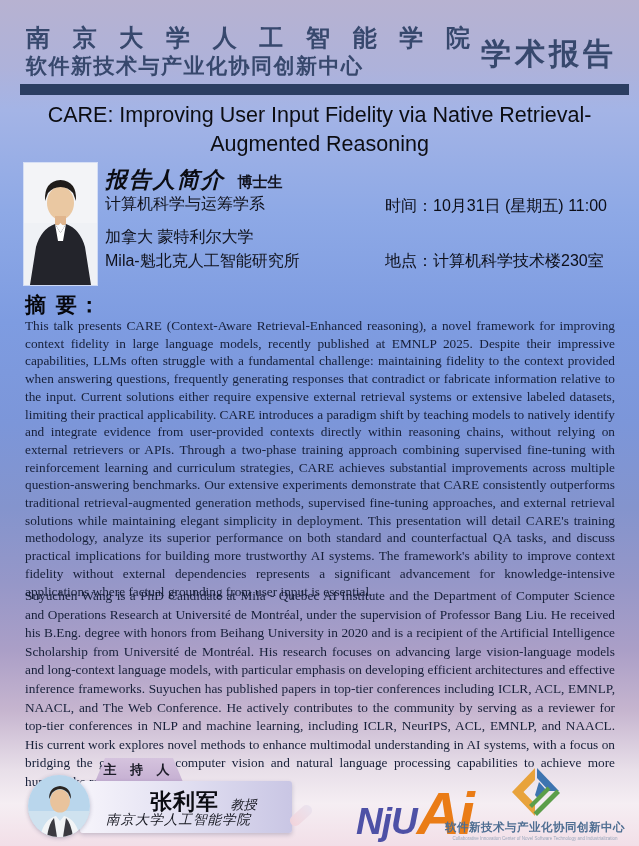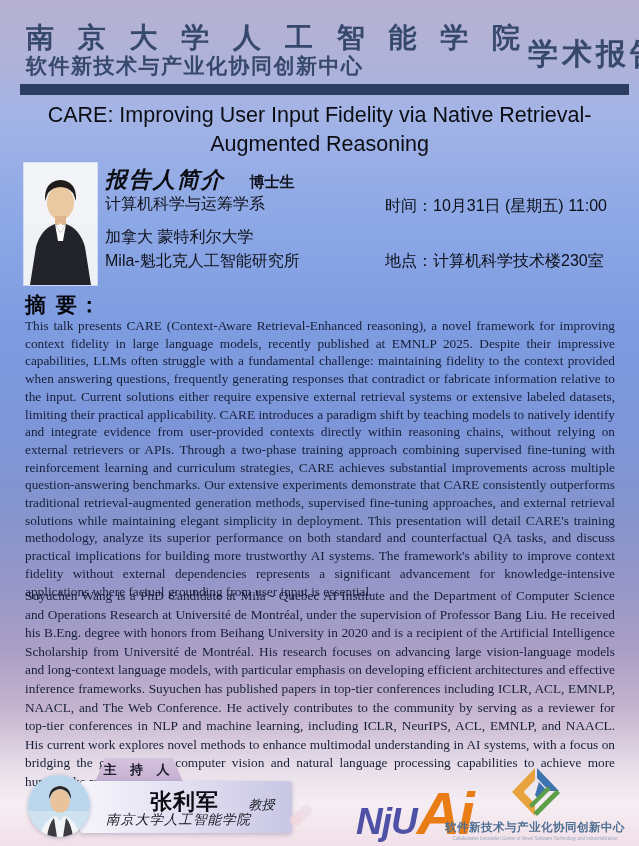--- a/index.html
+++ b/index.html
@@ -9,36 +9,36 @@
   .page {
     position:relative; width:639px; height:846px; overflow:hidden;
     background:linear-gradient(180deg,
       #b7b2d1 0%, #aeb2da 8%, #a4b4e6 13%, #8ea9e6 25%,
       #7e9ce1 38%, #7c96d9 50%, #8494cd 60%, #9697c8 69%,
       #ab9fc7 77%, #c6b5cf 84%, #e8dfe9 91%, #f5eef3 95%, #f2dfe8 100%);
   }
 
   
   .hdr { position:absolute; top:24px; left:26px; right:22px; display:flex; justify-content:space-between; color:#37486d; }
-  .org1 { font-size:28px; font-weight:bold; letter-spacing:8px; line-height:28px; white-space:nowrap; }
+  .org1 { font-size:24px; font-weight:bold; letter-spacing:8px; line-height:28px; white-space:nowrap; }
   .org2 { font-size:21px; font-weight:bold; letter-spacing:1.5px; line-height:28px; white-space:nowrap; }
   .badge { font-size:30px; font-weight:bold; letter-spacing:4px; margin-top:10px; white-space:nowrap; }
   .navybar { position:absolute; top:84px; left:20px; right:10px; height:11px; background:#2b3e62; }
 
   
   .title { position:absolute; top:101px; left:0; width:639px; text-align:center;
            font-size:21.5px; font-weight:400; color:#0c0d12; line-height:29px; }
 
   
   .speaker { position:absolute; top:163px; left:24px; right:24px; height:125px; }
   .photo { position:absolute; left:0; top:0; width:73px; height:122px; background:#eef0f4; box-shadow:0 0 0 1px rgba(255,255,255,.6); }
   .photo svg { display:block; }
   .sp-name-row { position:absolute; left:81px; top:2px; white-space:nowrap; }
   .sp-name { font-family:"Liberation Serif", serif; font-size:22px; font-weight:bold; font-style:italic; color:#0b0c12; letter-spacing:2px; }
-  .sp-degree { font-size:15px; font-weight:bold; color:#121420; margin-left:20px; }
+  .sp-degree { font-size:15px; font-weight:bold; color:#121420; margin-left:8px; }
   .sp-dept   { position:absolute; left:81px; top:31px; font-size:16px; color:#10121c; }
   .sp-affil1 { position:absolute; left:81px; top:64px; font-size:16px; color:#10121c; }
   .sp-affil2 { position:absolute; left:81px; top:88px; font-size:16px; color:#10121c; }
   .sp-time   { position:absolute; left:361px; top:33px; font-size:16px; color:#0c0e18; white-space:nowrap; }
   .sp-loc    { position:absolute; left:361px; top:88px; font-size:16px; color:#0c0e18; white-space:nowrap; }
 
   
   .sec-h { position:absolute; left:25px; font-size:21px; font-weight:bold; color:#06070c; letter-spacing:2px; }
   .sec-h.abstract { top:291px; }
   .sec-h.bio { top:556px; }
@@ -51,21 +51,21 @@
   .host-tab { position:absolute; left:95px; top:758px; width:88px; height:24px;
               background:linear-gradient(180deg,#d5c3de,#c5afd2);
               clip-path:polygon(10px 0, 78px 0, 100% 100%, 0 100%);
               display:flex; align-items:center; justify-content:center;
               font-size:13px; font-weight:bold; letter-spacing:5px; color:#1c1c28; }
   .host-card { position:absolute; left:80px; top:781px; width:212px; height:52px;
                background:linear-gradient(90deg,#f6f4fb 0%, #e3e1f2 45%, #c9c6e4 100%);
                border-radius:3px; box-shadow:0 2px 4px rgba(60,60,100,.25); }
   .host-name-row { position:absolute; left:26px; top:6px; white-space:nowrap; }
   .host-name { font-family:"Liberation Serif", serif; font-size:22px; font-weight:bold; color:#0b0c12; letter-spacing:1px;margin-left:44px; }
-  .host-title { font-family:"Liberation Serif", serif; font-style:italic; font-size:13px; color:#15161f; margin-left:25px; }
+  .host-title { font-family:"Liberation Serif", serif; font-style:italic; font-size:13px; color:#15161f; margin-left:7px; }
   .host-affil { position:absolute; left:26px; top:30px; font-family:"Liberation Serif", serif; font-style:italic; font-size:13.5px; color:#15161f; letter-spacing:1px; }
   .pen-doodle { position:absolute; left:288px; top:810px; width:26px; height:11px; border-radius:6px;
                 background:linear-gradient(90deg,#f3d3da,#e9e2ee); transform:rotate(-42deg); opacity:.9; }
   .host-photo { position:absolute; left:28px; top:775px; width:62px; height:62px; border-radius:50%;
                 overflow:hidden; box-shadow:0 1px 4px rgba(50,50,90,.3); }
 
   .njuai { position:absolute; left:356px; top:786px; white-space:nowrap; font-style:italic; font-weight:bold; line-height:56px; }
   .njuai .nju { font-size:37px; color:#4e51a6; letter-spacing:-1px; }
   .njuai .ai  { font-size:60px; color:#ea7c16; letter-spacing:-2px; }
 

